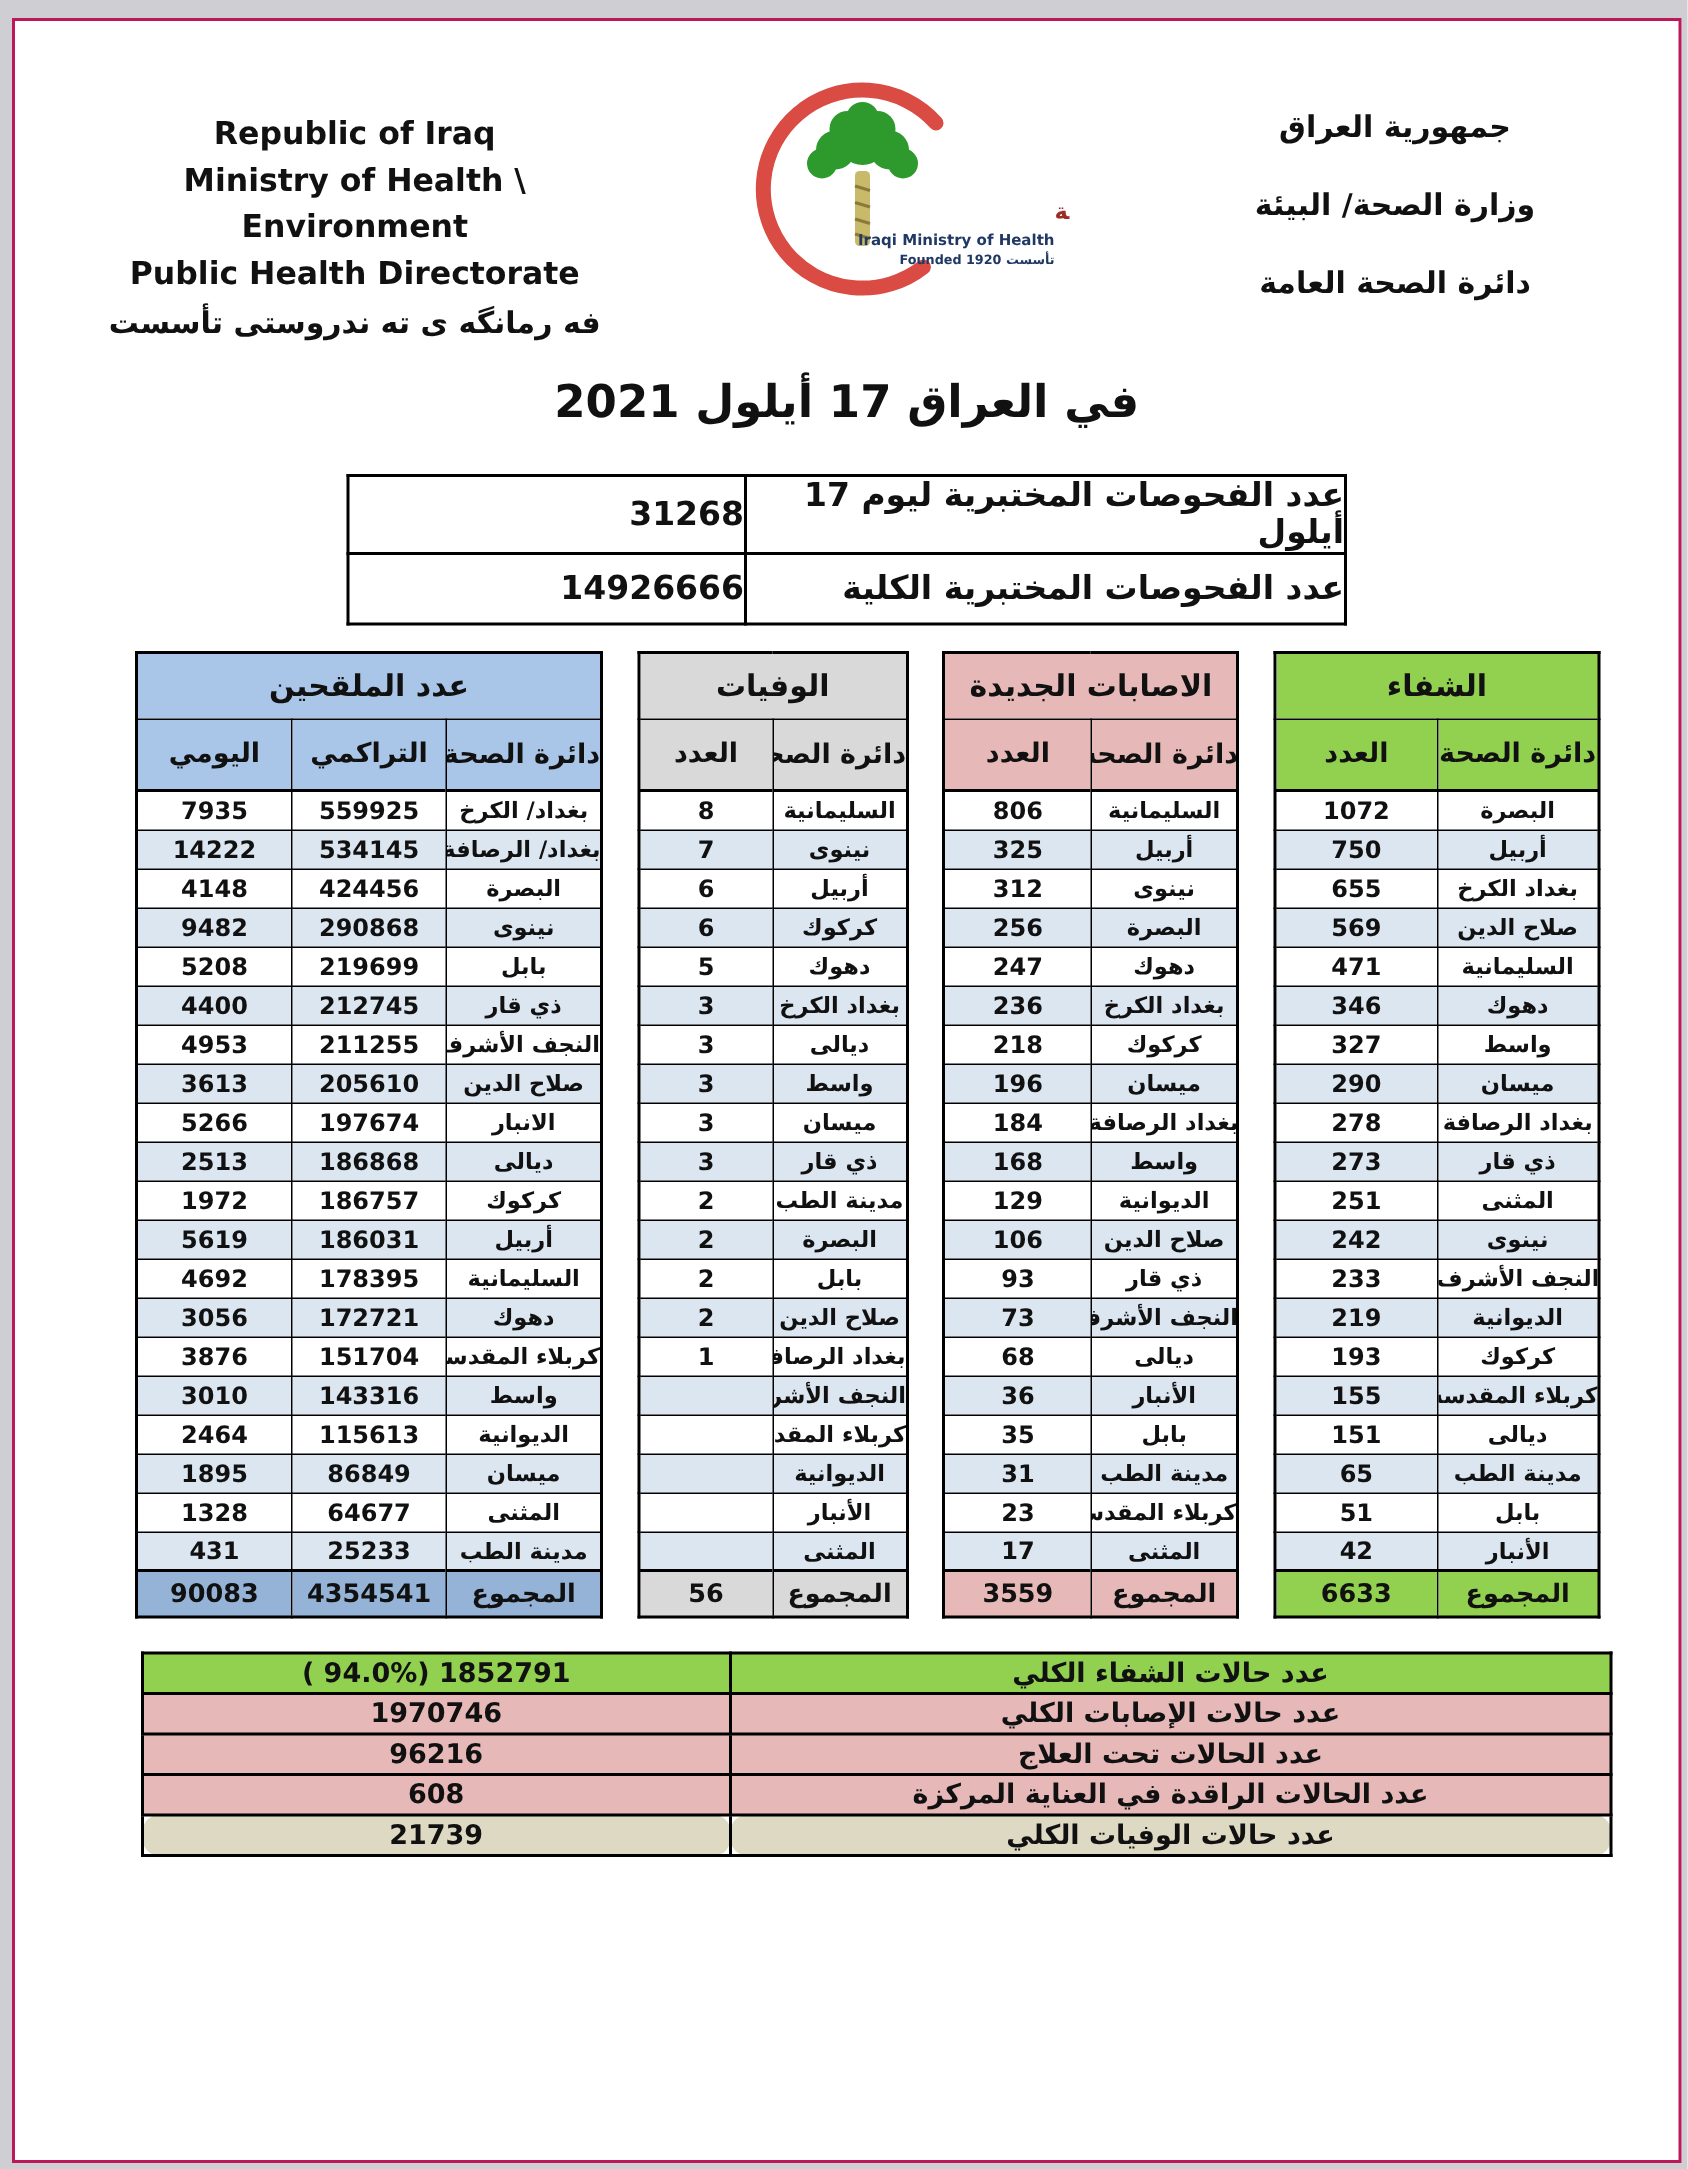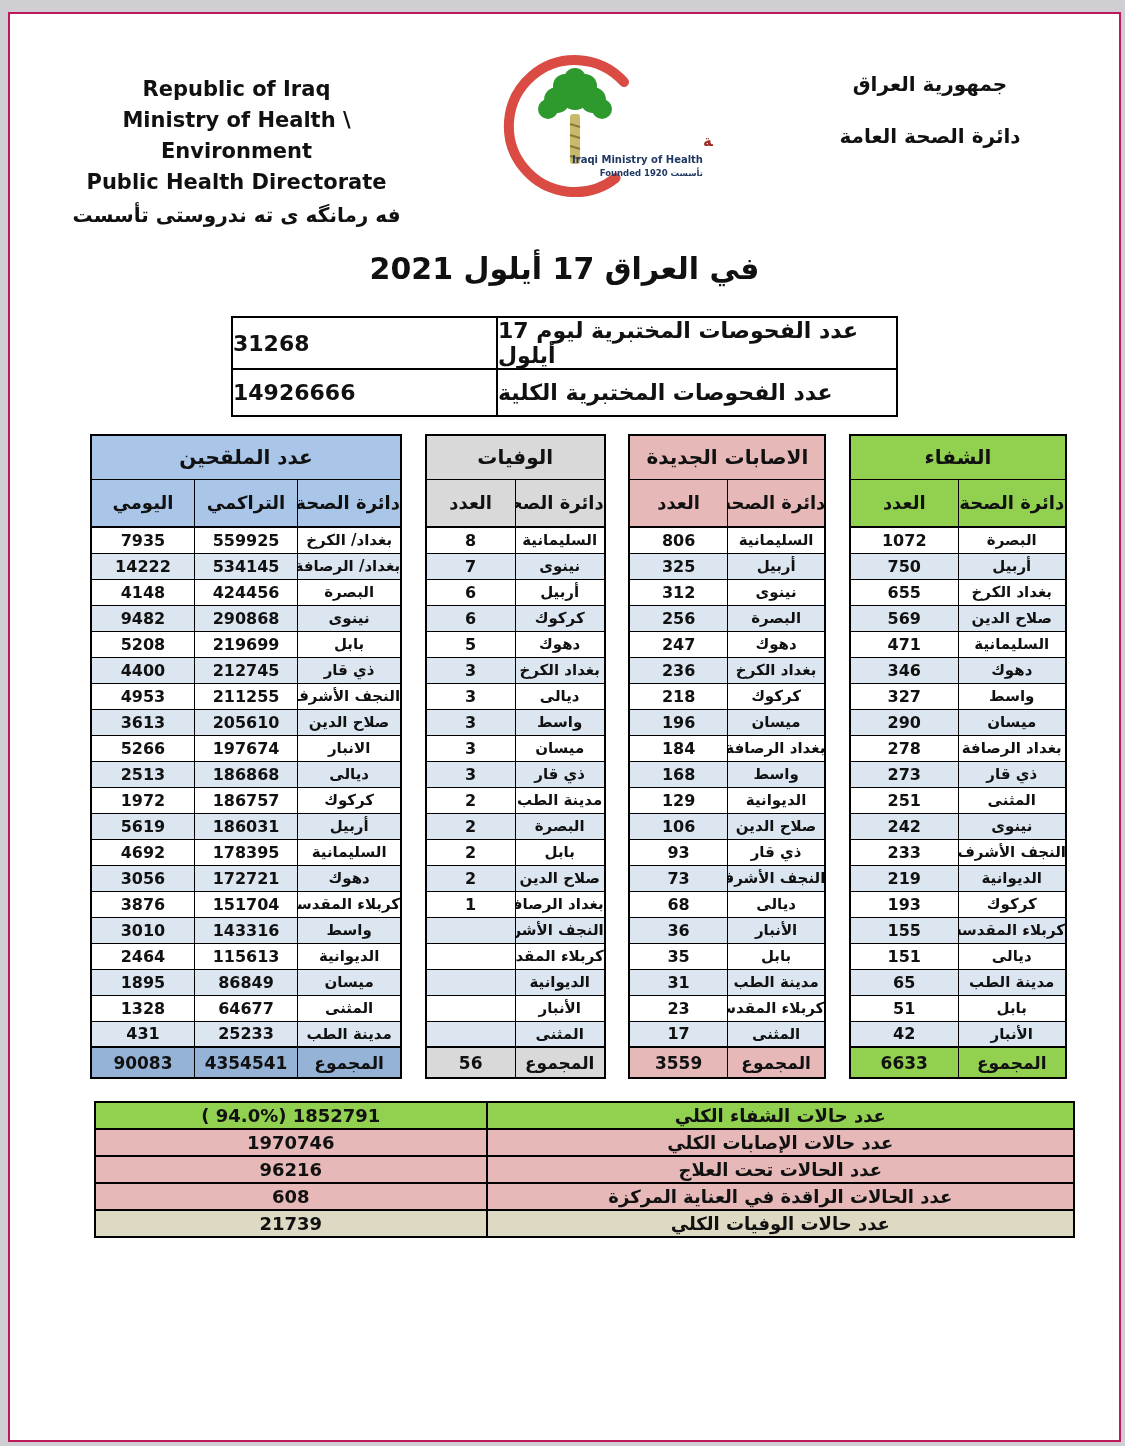--- a/index.html
+++ b/index.html
@@ -25,21 +25,21 @@
   .header-english .kurdish { font-size:20px; direction:rtl; margin-top:2px; }
   .logo-wrap { flex:1; display:flex; justify-content:center; align-items:flex-start; }
   .header-arabic { width:310px; direction:rtl; text-align:center; font-size:20px; margin-top:30px; }
   .header-arabic div { margin-bottom:28px; }
 
   
   .doc-title { direction:rtl; text-align:center; font-size:30px; line-height:46px; margin-top:14px; }
 
   
   .tests-table { direction:rtl; border-collapse:collapse; margin:24px auto 0; width:667px; table-layout:fixed; }
-  .tests-table td { border:2px solid #000; height:47px; text-align:left; font-size:22px; }
+  .tests-table td { border:2px solid #000; height:47px; text-align:right; font-size:22px; }
   .tests-table td.c-label { width:400px; }
   .tests-table td.c-value { direction:ltr; }
 
   
   .stat-row { direction:rtl; display:flex; justify-content:space-between; padding:0 52px 0 80px; margin-top:17px; }
   table.stat-table { border-collapse:collapse; table-layout:fixed; border:2px solid #000; }
   .stat-table th, .stat-table td { border:1px solid #000; text-align:center; overflow:hidden; white-space:nowrap; }
   .stat-table .t-title { height:44px; font-size:20px; }
   .stat-table thead tr:nth-child(2) th { height:48px; font-size:18px; border-bottom:2px solid #000; }
   .stat-table tbody td { height:26px; font-size:16px; }
@@ -65,21 +65,21 @@
   .t-blue .total td { background:var(--c-blue_total, #95B3D7); }
 
   
   .summary-wrap { direction:rtl; padding:22px 44px 0 84px; }
   .summary-table { width:100%; border-collapse:collapse; table-layout:fixed; border:2px solid #000; direction:rtl; }
   .summary-table td { border:2px solid #000; height:27px; text-align:center; font-size:18px; }
   .summary-table td.c-label { width:60%; }
   .summary-table td.c-value { direction:ltr; }
   .summary-table tr.green td { background:var(--c-green, #92D050); }
   .summary-table tr.pink  td { background:var(--c-pink, #E6B9B8); }
-  .summary-table tr.beige td { background:var(--c-beige, #DDD9C3); }
+  .summary-table tr.beige td { background:var(--c-beige, #DDD9C3);border-radius:11px; }
 </style>
 </head>
 <body>
 
 <div class="page">
 
   <div class="header">
     <div class="header-english">
       <div>Republic of Iraq</div>
       <div>Ministry of Health \ Environment</div>
@@ -108,20 +108,21 @@
           <line x1="79" y1="114" x2="89" y2="117" stroke="#8a7a3a" stroke-width="2"></line>
         </g>
         <text x="212" y="104" text-anchor="end" font-size="15" font-weight="bold" fill="#9E2B25" direction="rtl">وزارة الصحة العراقية</text>
         <text x="212" y="121" text-anchor="end" font-size="10" font-weight="bold" fill="#1F3864">Iraqi Ministry of Health</text>
         <text x="212" y="134" text-anchor="end" font-size="8.5" font-weight="bold" fill="#1F3864">Founded 1920  تأسست</text>
       </svg>
     </div>
 
     <div class="header-arabic">
       <div>جمهورية العراق</div>
+      <div>وزارة الصحة/ البيئة</div>
       <div>دائرة الصحة العامة</div>
     </div>
   </div>
 
   <div class="doc-title">
     <div>في العراق  17  أيلول 2021</div>
   </div>
 
   <table class="tests-table">
     <tbody>

